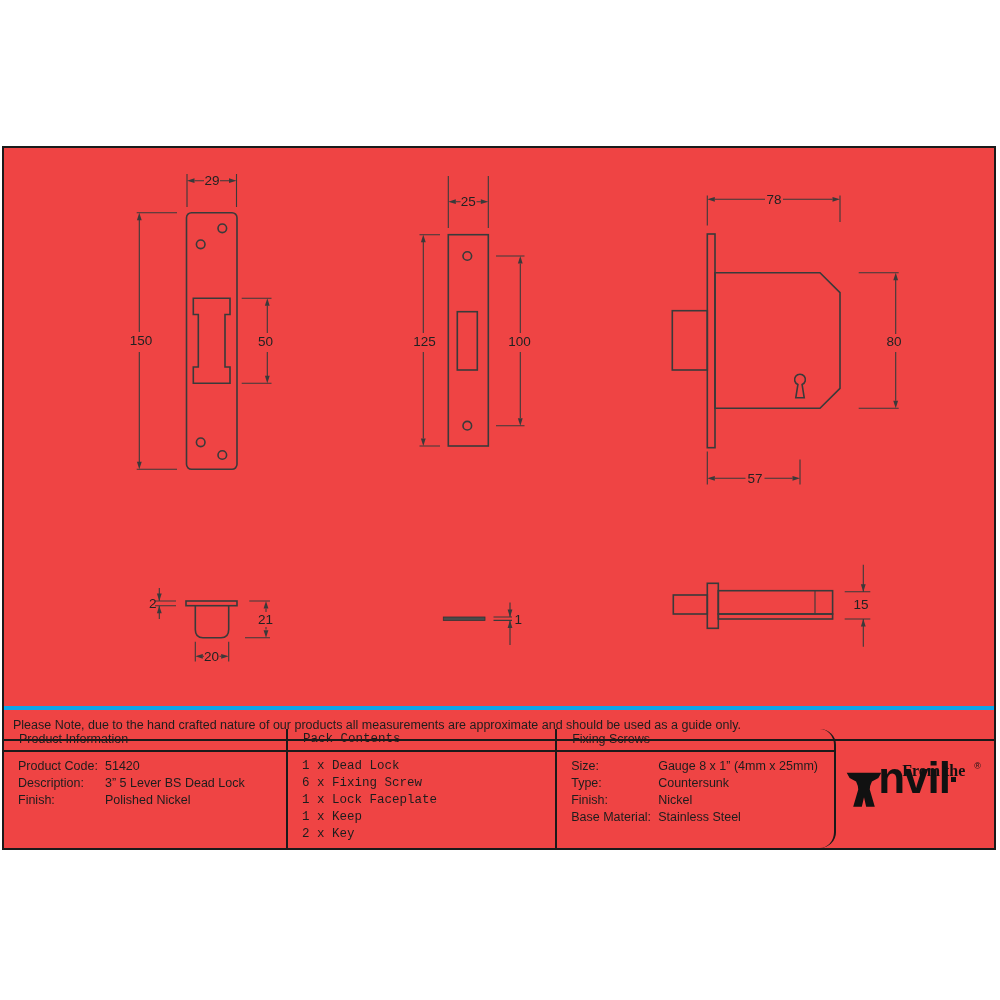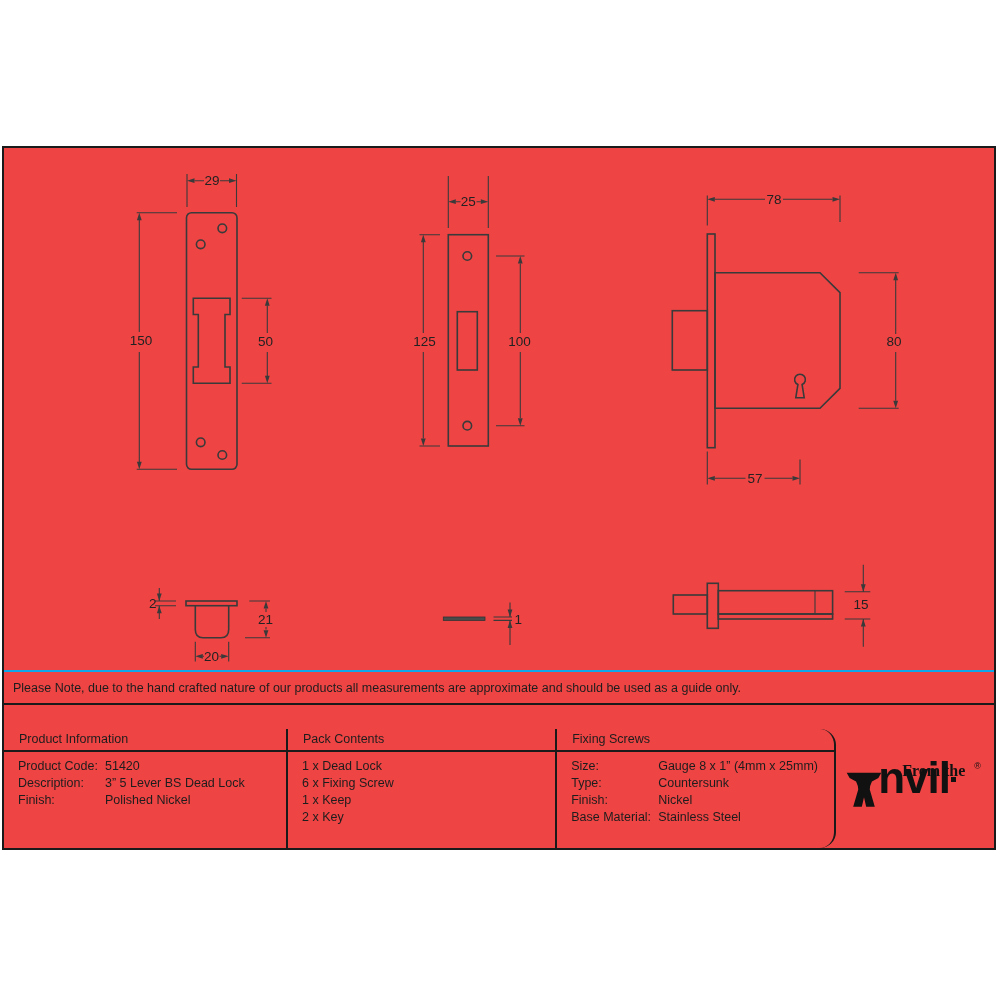--- a/index.html
+++ b/index.html
@@ -2,35 +2,35 @@
 <html><head>
 <meta charset="utf-8">
 <style>
   html,body{margin:0;padding:0;background:#ffffff;}
   #stage{position:relative;width:1000px;height:1000px;background:#fff;overflow:hidden;
          font-family:"Liberation Sans",sans-serif;color:#1d1d1d;}
   #sheet{position:absolute;left:2px;top:146px;width:994px;height:704px;
          border:2px solid #1a1a1a;box-sizing:border-box;background:#ef4444;}
   #drawings{position:absolute;left:0;top:0;width:990px;height:546px;}
   
-  #note-row{position:absolute;left:0;top:522px;width:990px;height:35px;box-sizing:border-box;
-            border-top:2px solid #0ea5e9;border-bottom:2px solid #1a1a1a;
+  #note-row{position:absolute;left:0;top:558px;width:990px;height:35px;box-sizing:border-box;
+            border-top:4px solid #0ea5e9;border-bottom:2px solid #1a1a1a;
             display:flex;align-items:center;padding-left:9px;font-size:12.5px;}
   
   #spec-table{position:absolute;left:0;top:581px;width:990px;height:119px;display:flex;}
   .col{box-sizing:border-box;height:119px;}
   .col-divider{border-right:2px solid #1a1a1a;}
   .col-header{box-sizing:border-box;height:23px;line-height:21px;padding-left:15px;
               border-bottom:2.5px solid #1a1a1a;font-size:12.5px;}
   .col-body{padding:6px 0 0 14px;font-size:12.5px;}
   .kv-row{display:flex;line-height:17px;}
   .kv-label{flex:0 0 87px;}
   .list-item{line-height:17px;}
   #col-product{width:288px;}
-  #col-pack{width:273px;}
+  #col-pack{width:273px;font-family:Liberation Mono, monospace;}
   #col-fixing{width:283px;border-radius:16px;}
   #col-logo{width:160px;display:flex;align-items:center;justify-content:center;}
   
   #anvil-logo{position:relative;width:138px;height:54px;}
   #anvil-icon{position:absolute;left:0;top:7px;width:36px;height:43px;}
   #anvil-rest{position:absolute;left:32px;top:-9px;font-family:Liberation Sans, sans-serif;
               font-size:44px;font-weight:bold;color:#111;letter-spacing:-1px;}
   #anvil-from{position:absolute;left:56px;top:0;font-family:"Liberation Serif",serif;
               font-size:16px;font-weight:bold;color:#111;}
   #anvil-dot{position:absolute;left:105px;top:15px;width:5px;height:5px;background:#111;}
@@ -209,20 +209,21 @@
             <span class="kv-value">Polished Nickel</span>
           </div>
         </div>
       </div>
 
       <div id="col-pack" class="col col-divider">
         <div class="col-header">Pack Contents</div>
         <div class="col-body">
           <div class="list-item">1 x Dead Lock</div>
           <div class="list-item">6 x Fixing Screw</div>
+          <div class="list-item">1 x Lock Faceplate</div>
           <div class="list-item">1 x Keep</div>
           <div class="list-item">2 x Key</div>
         </div>
       </div>
 
       <div id="col-fixing" class="col col-divider">
         <div class="col-header">Fixing Screws</div>
         <div class="col-body">
           <div class="kv-row">
             <span class="kv-label">Size:</span>

